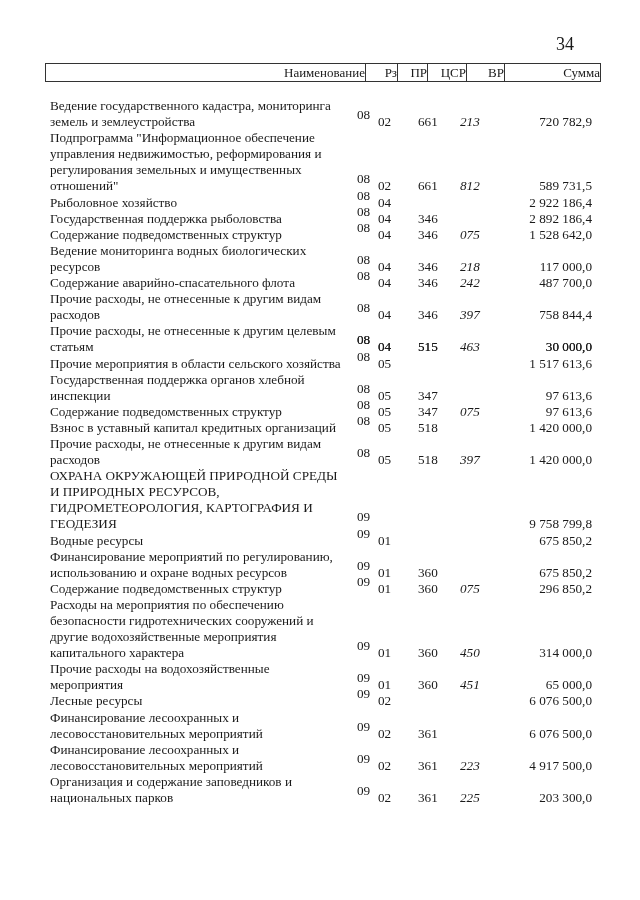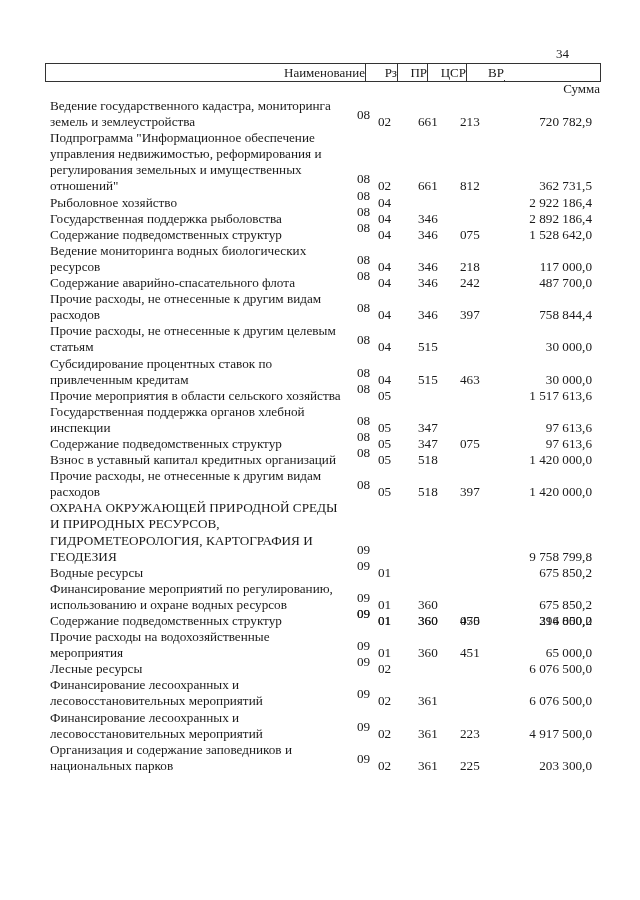--- a/index.html
+++ b/index.html
@@ -1,35 +1,35 @@
 <!DOCTYPE html>
 <html><head>
   <meta charset="utf-8">
   <style>
     html, body { margin:0; padding:0; background:#ffffff; }
     body { width:640px; height:900px; position:relative; overflow:hidden;
            font-family:"Liberation Serif", "DejaVu Serif", serif; color:#1a1a1a; }
-    .page-number { position:absolute; top:34px; left:556px; font-size:13px;margin-top:12px; }
+    .page-number { position:absolute; top:34px; left:556px; font-size:18px; }
     .header { position:absolute; left:45px; top:63px; width:554px; height:17px;
               border:1px solid #333; display:flex; font-size:13px; line-height:17px; }
     .header .hc { text-align:right; border-left:1px solid #333; box-sizing:border-box; }
     .header .hc:first-child { border-left:none; }
     .c-name { width:319px; }
     .c-rz { width:32px; }
     .c-pr { width:30px; }
     .c-csr { width:39px; }
     .c-vr { width:38px; }
-    .c-sum { width:96px;margin-top:16px; }
+    .c-sum { width:96px; }
     .rows { position:absolute; left:50px; top:98px; width:545px; }
     .row { position:relative; display:flex; align-items:flex-start; font-size:13.2px; line-height:16.1px; }
     .row .name { width:308px; white-space:pre-line; }
     .row .rz { position:absolute; left:307px; bottom:7px; }
     .row .pr { position:absolute; left:328px; bottom:0; }
     .row .csr { position:absolute; left:368px; bottom:0; }
-    .row .vr { position:absolute; left:410px; bottom:0; }
+    .row .vr { position:absolute; left:410px; bottom:0;font-style:italic; }
     .row .sum { position:absolute; right:3px; bottom:0; text-align:right; }
   </style>
 </head>
 <body>
 
 <div class="page-number">34</div>
 
 <div class="header">
   <div class="hc c-name">Наименование</div>
   <div class="hc c-rz">Рз</div>
@@ -51,21 +51,21 @@
     </div>
     <div class="row">
       <span class="name">Подпрограмма "Информационное обеспечение
 управления недвижимостью, реформирования и
 регулирования земельных и имущественных
 отношений"</span>
       <span class="rz">08</span>
       <span class="pr">02</span>
       <span class="csr">661</span>
       <span class="vr">812</span>
-      <span class="sum">362 731,5</span>
+      <span class="sum">589 731,5</span>
     </div>
     <div class="row">
       <span class="name">Рыболовное хозяйство</span>
       <span class="rz">08</span>
       <span class="pr">04</span>
       <span class="csr"></span>
       <span class="vr"></span>
       <span class="sum">2 922 186,4</span>
     </div>
     <div class="row">
@@ -113,22 +113,20 @@
     <div class="row">
       <span class="name">Прочие расходы, не отнесенные к другим целевым
 статьям</span>
       <span class="rz">08</span>
       <span class="pr">04</span>
       <span class="csr">515</span>
       <span class="vr"></span>
       <span class="sum">30 000,0</span>
     </div>
     <div class="row">
-      <span class="name">Субсидирование процентных ставок по
-привлеченным кредитам</span>
       <span class="rz">08</span>
       <span class="pr">04</span>
       <span class="csr">515</span>
       <span class="vr">463</span>
       <span class="sum">30 000,0</span>
     </div>
     <div class="row">
       <span class="name">Прочие мероприятия в области сельского хозяйства</span>
       <span class="rz">08</span>
       <span class="pr">05</span>
@@ -200,20 +198,24 @@
     </div>
     <div class="row">
       <span class="name">Содержание подведомственных структур</span>
       <span class="rz">09</span>
       <span class="pr">01</span>
       <span class="csr">360</span>
       <span class="vr">075</span>
       <span class="sum">296 850,2</span>
     </div>
     <div class="row">
+      <span class="name">Расходы на мероприятия по обеспечению
+безопасности гидротехнических сооружений и
+другие водохозяйственные мероприятия
+капитального характера</span>
       <span class="rz">09</span>
       <span class="pr">01</span>
       <span class="csr">360</span>
       <span class="vr">450</span>
       <span class="sum">314 000,0</span>
     </div>
     <div class="row">
       <span class="name">Прочие расходы на водохозяйственные
 мероприятия</span>
       <span class="rz">09</span>

